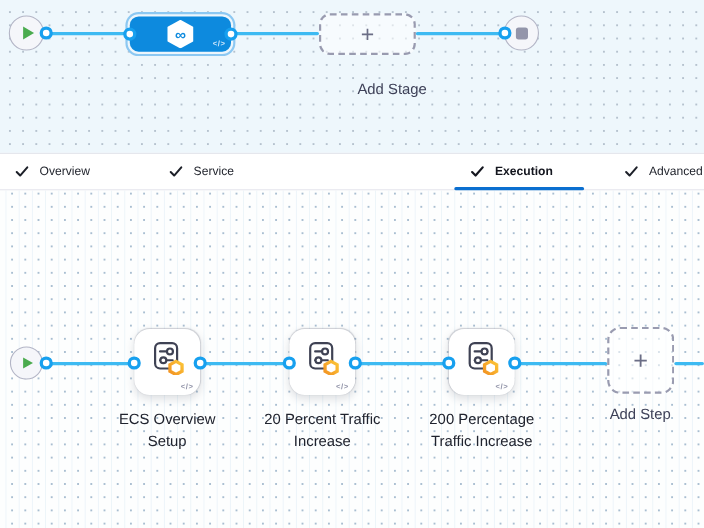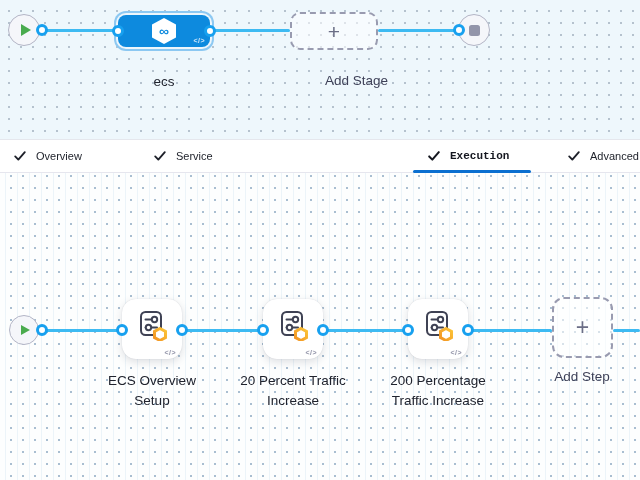--- a/index.html
+++ b/index.html
@@ -117,21 +117,20 @@
     <div class="pdot" style="left:36px; top:24px;"></div>
 
     <div class="stage-node">
       <div class="hexagon">
         <span>∞</span>
       </div>
       <span class="code-glyph">&lt;/&gt;</span>
     </div>
     <div class="pdot" style="left:112px; top:25px;"></div>
     <div class="pdot" style="left:204px; top:25px;"></div>
-    <div class="node-label" style="left:118px; top:72px; width:92px; font-weight:500;">ecs</div>
 
     <div class="dashed-box" style="left:290px; top:12px; width:88px; height:38px; border-radius:10px;">
       <span class="plus">+</span>
     </div>
     <div class="node-label muted-label" style="left:280px; top:71px; width:108px;text-align:right;">Add Stage</div>
 
     <div class="pdot" style="left:453px; top:24px;"></div>
     <div class="circle-node" style="left:458px; top:14px;">
       <span class="endsq"></span>
     </div>
@@ -143,21 +142,21 @@
           <path d="M2.5 8.5l3.6 3.6L13.5 3.6" fill="none" stroke="#1d2029" stroke-width="2.1" stroke-linecap="round" stroke-linejoin="round"></path>
         </svg>
       <span class="tlabel">Overview</span>
     </div>
     <div class="tab" style="left:153px;">
       <svg class="check-icon" viewBox="0 0 16 16">
           <path d="M2.5 8.5l3.6 3.6L13.5 3.6" fill="none" stroke="#1d2029" stroke-width="2.1" stroke-linecap="round" stroke-linejoin="round"></path>
         </svg>
       <span class="tlabel">Service</span>
     </div>
-    <div class="tab active" style="left:427px;font-family:Liberation Mono, monospace;">
+    <div class="tab active" style="left:427px;">
       <svg class="check-icon" viewBox="0 0 16 16">
           <path d="M2.5 8.5l3.6 3.6L13.5 3.6" fill="none" stroke="#14161f" stroke-width="2.3" stroke-linecap="round" stroke-linejoin="round"></path>
         </svg>
       <span class="tlabel">Execution</span>
     </div>
     <div class="tab" style="left:567px;">
       <svg class="check-icon" viewBox="0 0 16 16">
           <path d="M2.5 8.5l3.6 3.6L13.5 3.6" fill="none" stroke="#1d2029" stroke-width="2.1" stroke-linecap="round" stroke-linejoin="round"></path>
         </svg>
       <span class="tlabel">Advanced</span>

